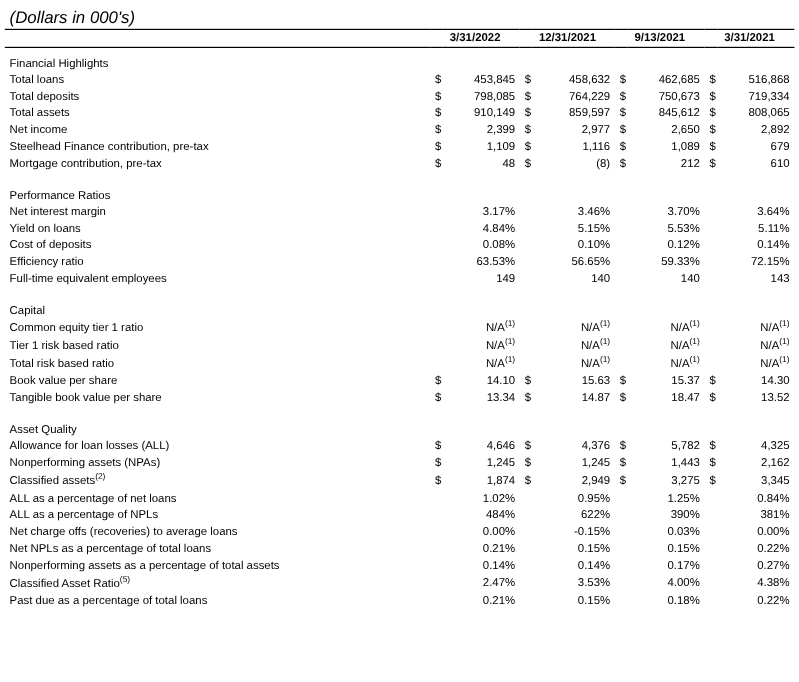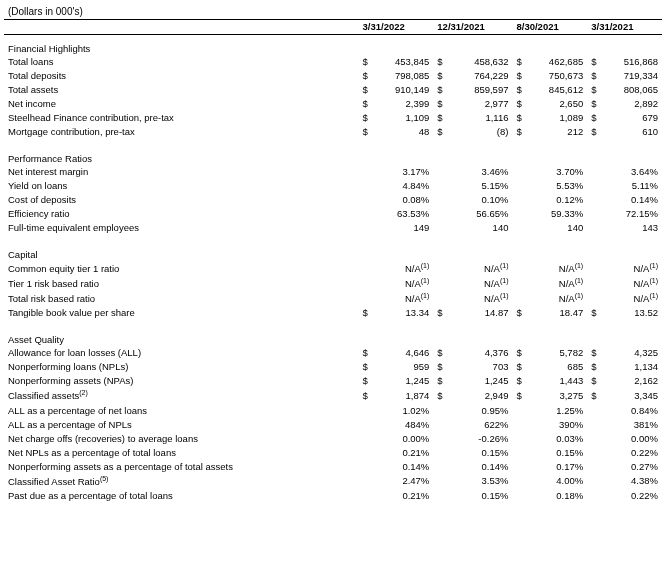--- a/index.html
+++ b/index.html
@@ -24,36 +24,37 @@
       text-align: right;
       white-space: nowrap;
     }
     td.label-col {
       text-align: left;
       min-width: 180px;
     }
     th {
       font-weight: bold;
       border-bottom: 1px solid #000;
-      text-align: left;
+      text-align: center;
     }
     th.label-col {
       text-align: left;
     }
     tr.section-header td {
       font-weight: normal;
       padding-top: 8px;
       padding-bottom: 1px;
     }
     tr.top-header th {
       border-top: 1px solid #000;
       border-bottom: 1px solid #000;
     }
     .dollars-note td {
-      font-size: 10px;
+      font-style: italic;
+      font-size: 14px;
       padding-bottom: 2px;
     }
     tr.spacer td {
       height: 6px;
     }
     sup {
       font-size: 7px;
     }
   </style>
 </head>
@@ -66,21 +67,21 @@
         <td class="label-col">(Dollars in 000's)</td>
         <td colspan="2"></td>
         <td colspan="2"></td>
         <td colspan="2"></td>
         <td colspan="2"></td>
       </tr>
       <tr class="top-header">
         <th class="label-col"></th>
         <th colspan="2">3/31/2022</th>
         <th colspan="2">12/31/2021</th>
-        <th colspan="2">8/30/2021</th>
+        <th colspan="2">9/13/2021</th>
         <th colspan="2">3/31/2021</th>
       </tr>
     </thead>
     <tbody id="table-body">
     <tr class="section-header">
           <td class="label-col" colspan="9">Financial Highlights</td>
         </tr>
         <tr>
           <td class="label-col">Total loans</td>
           <td style="text-align: left; padding-right: 1px; width: 8px;">$</td>
@@ -241,20 +242,31 @@
           <td style="text-align: left; padding-right: 1px; width: 8px;"></td>
           <td>N/A<sup>(1)</sup></td>
           <td style="text-align: left; padding-right: 1px; width: 8px;"></td>
           <td>N/A<sup>(1)</sup></td>
           <td style="text-align: left; padding-right: 1px; width: 8px;"></td>
           <td>N/A<sup>(1)</sup></td>
           <td style="text-align: left; padding-right: 1px; width: 8px;"></td>
           <td>N/A<sup>(1)</sup></td>
         </tr>
         <tr>
+          <td class="label-col">Book value per share</td>
+          <td style="text-align: left; padding-right: 1px; width: 8px;">$</td>
+          <td>14.10</td>
+          <td style="text-align: left; padding-right: 1px; width: 8px;">$</td>
+          <td>15.63</td>
+          <td style="text-align: left; padding-right: 1px; width: 8px;">$</td>
+          <td>15.37</td>
+          <td style="text-align: left; padding-right: 1px; width: 8px;">$</td>
+          <td>14.30</td>
+        </tr>
+        <tr>
           <td class="label-col">Tangible book value per share</td>
           <td style="text-align: left; padding-right: 1px; width: 8px;">$</td>
           <td>13.34</td>
           <td style="text-align: left; padding-right: 1px; width: 8px;">$</td>
           <td>14.87</td>
           <td style="text-align: left; padding-right: 1px; width: 8px;">$</td>
           <td>18.47</td>
           <td style="text-align: left; padding-right: 1px; width: 8px;">$</td>
           <td>13.52</td>
         </tr>
@@ -269,31 +281,20 @@
           <td style="text-align: left; padding-right: 1px; width: 8px;">$</td>
           <td>4,646</td>
           <td style="text-align: left; padding-right: 1px; width: 8px;">$</td>
           <td>4,376</td>
           <td style="text-align: left; padding-right: 1px; width: 8px;">$</td>
           <td>5,782</td>
           <td style="text-align: left; padding-right: 1px; width: 8px;">$</td>
           <td>4,325</td>
         </tr>
         <tr>
-          <td class="label-col">Nonperforming loans (NPLs)</td>
-          <td style="text-align: left; padding-right: 1px; width: 8px;">$</td>
-          <td>959</td>
-          <td style="text-align: left; padding-right: 1px; width: 8px;">$</td>
-          <td>703</td>
-          <td style="text-align: left; padding-right: 1px; width: 8px;">$</td>
-          <td>685</td>
-          <td style="text-align: left; padding-right: 1px; width: 8px;">$</td>
-          <td>1,134</td>
-        </tr>
-        <tr>
           <td class="label-col">Nonperforming assets (NPAs)</td>
           <td style="text-align: left; padding-right: 1px; width: 8px;">$</td>
           <td>1,245</td>
           <td style="text-align: left; padding-right: 1px; width: 8px;">$</td>
           <td>1,245</td>
           <td style="text-align: left; padding-right: 1px; width: 8px;">$</td>
           <td>1,443</td>
           <td style="text-align: left; padding-right: 1px; width: 8px;">$</td>
           <td>2,162</td>
         </tr>
@@ -328,21 +329,21 @@
           <td style="text-align: left; padding-right: 1px; width: 8px;"></td>
           <td>390%</td>
           <td style="text-align: left; padding-right: 1px; width: 8px;"></td>
           <td>381%</td>
         </tr>
         <tr>
           <td class="label-col">Net charge offs (recoveries) to average loans</td>
           <td style="text-align: left; padding-right: 1px; width: 8px;"></td>
           <td>0.00%</td>
           <td style="text-align: left; padding-right: 1px; width: 8px;"></td>
-          <td>-0.26%</td>
+          <td>-0.15%</td>
           <td style="text-align: left; padding-right: 1px; width: 8px;"></td>
           <td>0.03%</td>
           <td style="text-align: left; padding-right: 1px; width: 8px;"></td>
           <td>0.00%</td>
         </tr>
         <tr>
           <td class="label-col">Net NPLs as a percentage of total loans</td>
           <td style="text-align: left; padding-right: 1px; width: 8px;"></td>
           <td>0.21%</td>
           <td style="text-align: left; padding-right: 1px; width: 8px;"></td>

